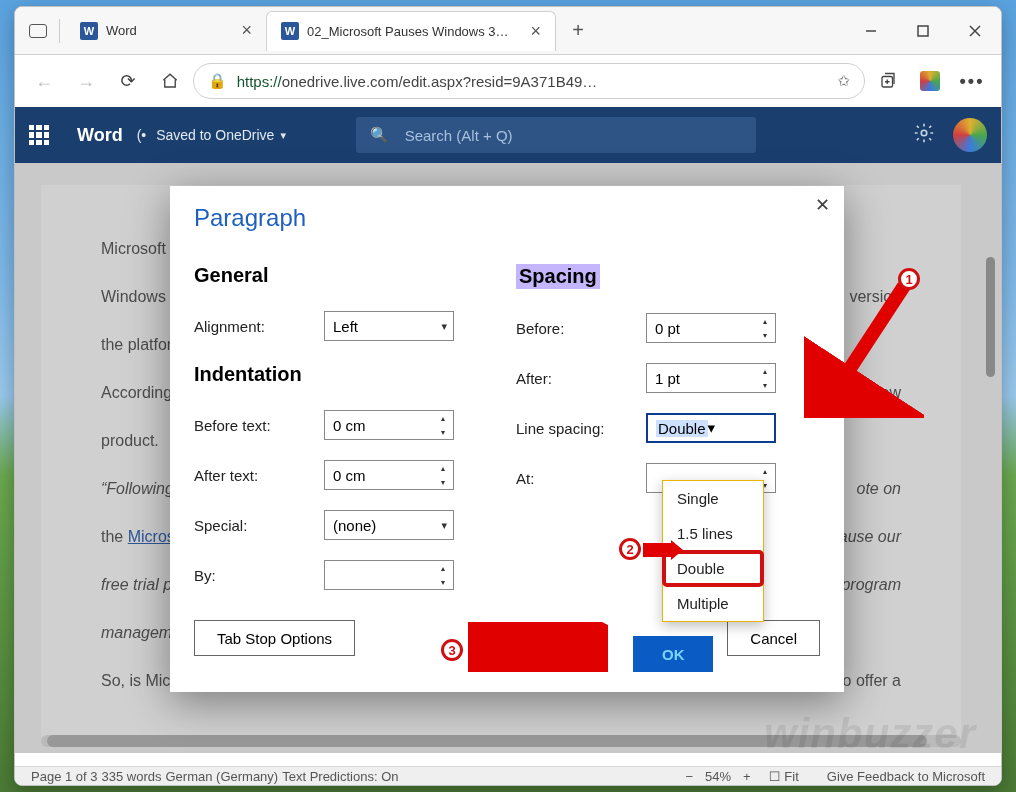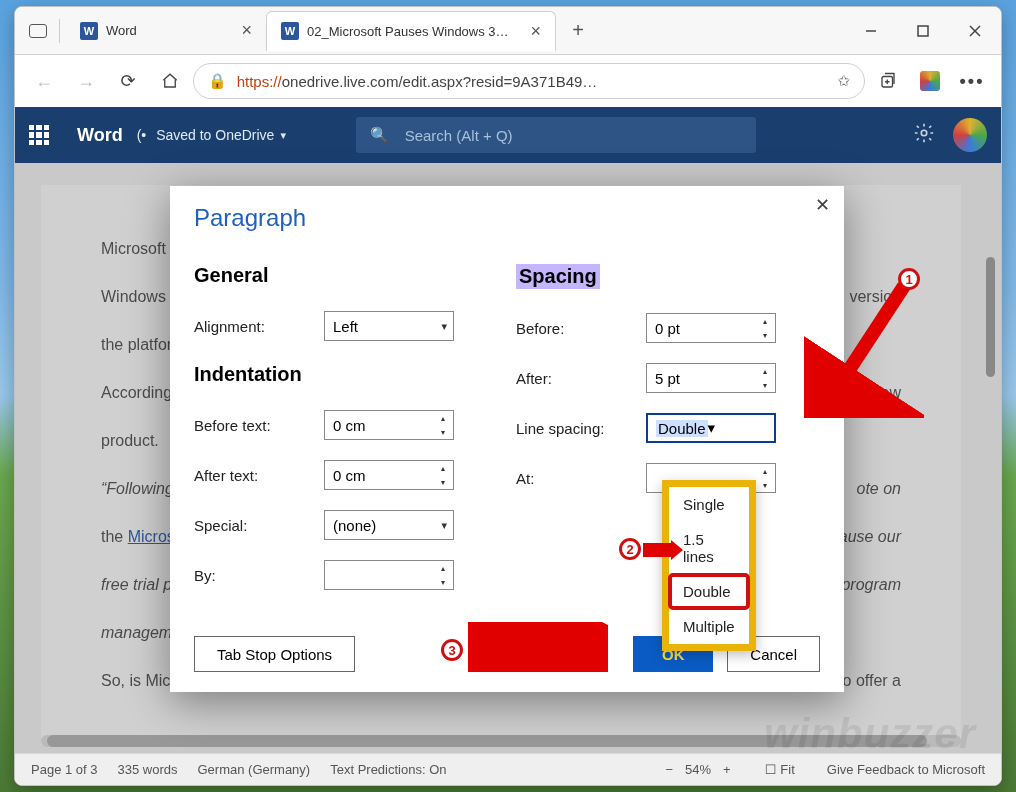--- a/index.html
+++ b/index.html
@@ -35,21 +35,21 @@
   .winbtn { width: 52px; height: 44px; display: flex; align-items: center; justify-content: center; color: #444; }
 
   .addrbar {
     height: 52px; display: flex; align-items: center; padding: 0 10px; gap: 4px;
   }
   .ibtn { width: 38px; height: 38px; display: flex; align-items: center; justify-content: center; color: #444; font-size: 18px; border-radius: 4px; }
   .url {
     flex: 1; display: flex; align-items: center; height: 36px; border: 1px solid #cfcfcf; border-radius: 18px; padding: 0 14px; font-size: 15px; color: #444;
   }
   .url .lock { margin-right: 10px; color: #666; }
-  .url .scheme { color: #c2410c; }
+  .url .scheme { color: #14532d; }
   .url .rest { color: #444; }
   .ext-icon { width: 20px; height: 20px; background: conic-gradient(#e0b030, #4aa84a, #3a7ae0, #d04040, #e0b030); border-radius: 3px; }
 
   .ribbon {
     height: 56px; background: #1a3f6f; display: flex; align-items: center; padding: 0 14px; color: #fff;
   }
   .apps { width: 20px; height: 20px; display: grid; grid-template-columns: repeat(3,1fr); grid-template-rows: repeat(3,1fr); gap: 2px; margin-right: 28px; }
   .apps div { background: #fff; }
   .wname { font-size: 18px; font-weight: 600; margin-right: 14px; }
   .saved { font-size: 14px; display: flex; align-items: center; gap: 6px; color: #e0e8f0; }
@@ -68,22 +68,22 @@
   .page {
     position: absolute; left: 26px; top: 22px; width: 920px; height: 560px; background: #fff; padding: 40px 60px;
     font-size: 16px; line-height: 48px; color: #333;
   }
   .page a { color: #0645ad; text-decoration: underline; }
   .page em { font-style: italic; }
   .hscroll { position: absolute; left: 26px; bottom: 6px; width: 920px; height: 12px; background: #ddd; border-radius: 6px; }
   .hscroll .thumb { width: 880px; height: 100%; background: #aaa; border-radius: 6px; margin-left: 6px; }
 
   .statusbar {
-    position: absolute; left: 0; right: 0; bottom: 0; height: 32px; background: #efefef;
-    display: flex; align-items: center; padding: 0 16px; font-size: 13px; color: #555; gap: 20px; border-top: 1px solid #d8d8d8;
+    position: absolute; left: 0; right: 0; bottom: 0; height: 19px; background: #efefef;
+    display: flex; align-items: center; padding: 0 16px; font-size: 13px; color: #555; gap: 4px; border-top: 1px solid #d8d8d8;
   }
   .statusbar .spacer { flex: 1; }
   .zoom { display: flex; align-items: center; gap: 12px; }
 
   .dim {
     position: absolute; top: 156px; left: 0; right: 0; bottom: 32px; background: rgba(120,120,120,0.35);
   }
 
   .dialog {
     position: absolute; left: 170px; top: 186px; width: 674px; height: 506px; background: #fff;
@@ -103,31 +103,31 @@
     display: flex; align-items: center; position: relative;
   }
   .sel { width: 130px; align-items: center; }
   .sel .arr { position: absolute; right: 6px; font-size: 11px; color: #333; pointer-events: none; }
   .spin { width: 130px; }
   .spin .spn { position: absolute; right: 2px; top: 0; bottom: 0; width: 16px; display: flex; flex-direction: column; }
   .spin .spn div { flex: 1; display: flex; align-items: center; justify-content: center; font-size: 8px; color: #333; }
   .ls-sel { width: 130px; border: 2px solid #0a3d91; }
   .ls-sel .val { background: #cde0ff; padding: 0 2px; }
   .dropdown {
-    position: absolute; width: 94px; background: #fff; border: 7px solid #eab308;
+    position: absolute; width: 102px; background: #fff; border: 1px solid #eab308;
     box-shadow: 0 4px 12px rgba(0,0,0,0.25); z-index: 50;
   }
   .dropdown .opt { padding: 9px 14px; font-size: 15px; color: #222; }
   .dropdown .opt.hl { outline: 4px solid #d01010; outline-offset: -3px; border-radius: 4px; }
   .dialog .btnrow { position: absolute; bottom: 20px; left: 24px; right: 24px; display: flex; align-items: flex-start; }
   .btn {
     height: 36px; padding: 0 22px; border: 1px solid #666; background: #fff; font-size: 15px;
     display: flex; align-items: center; justify-content: center;
   }
-  .btn.primary { background: #0a5cc4; color: #fde047; border-color: #0a5cc4; font-weight: 600; min-width: 80px; }
+  .btn.primary { background: #0a5cc4; color: #7dd3fc; border-color: #0a5cc4; font-weight: 600; min-width: 80px; margin-top: 16px; }
 
   .badge {
     width: 22px; height: 22px; border-radius: 50%; background: #fff; border: 3px solid #d01010;
     color: #d01010; font-size: 13px; font-weight: 800; display: flex; align-items: center; justify-content: center;
     position: absolute; z-index: 80;
   }
   .arrow {
     position: absolute; z-index: 70;
   }
   .arrow svg { display: block; }
@@ -276,21 +276,21 @@
     <span>335 words</span>
     <span>German (Germany)</span>
     <span>Text Predictions: On</span>
     <span class="spacer"></span>
     <div class="zoom">
       <span>−</span>
       <span>54%</span>
       <span>+</span>
     </div>
     <span style="margin-left:14px;display:flex;align-items:center;gap:4px">☐ <span>Fit</span></span>
-    <span style="margin-left:12px">Give Feedback to Microsoft</span>
+    <span style="margin-left:24px">Give Feedback to Microsoft</span>
   </div>
 
   <div class="dim"></div>
 
   <div class="vscroll"></div>
 </div>
 
 <div class="dialog">
   <span class="dlg-close">✕</span>
   <div class="dlg-title">Paragraph</div>
@@ -351,21 +351,21 @@
             <span>0 pt</span>
             <div class="spn">
               <div>▴</div>
               <div>▾</div>
             </div>
           </div>
       </div>
       <div class="row">
         <label>After:</label>
         <div class="inp spin">
-            <span>5 pt</span>
+            <span>1 pt</span>
             <div class="spn">
               <div>▴</div>
               <div>▾</div>
             </div>
           </div>
       </div>
       <div class="row">
         <label>Line spacing:</label>
         <div class="inp ls-sel">
             <span class="val">Double</span>

